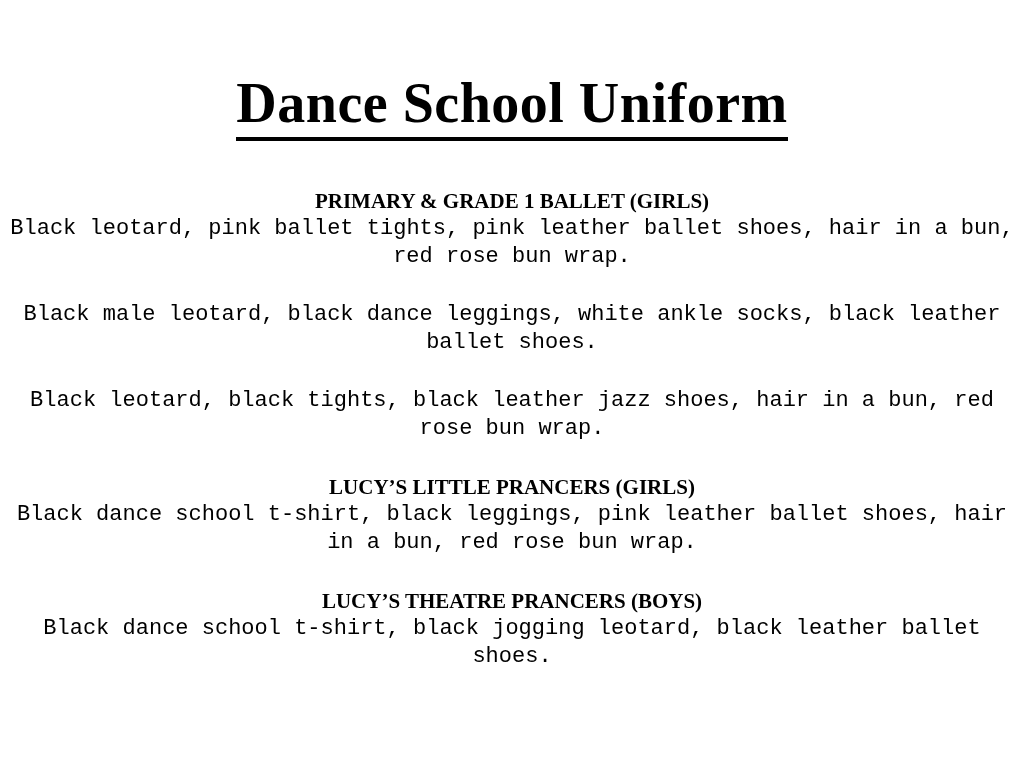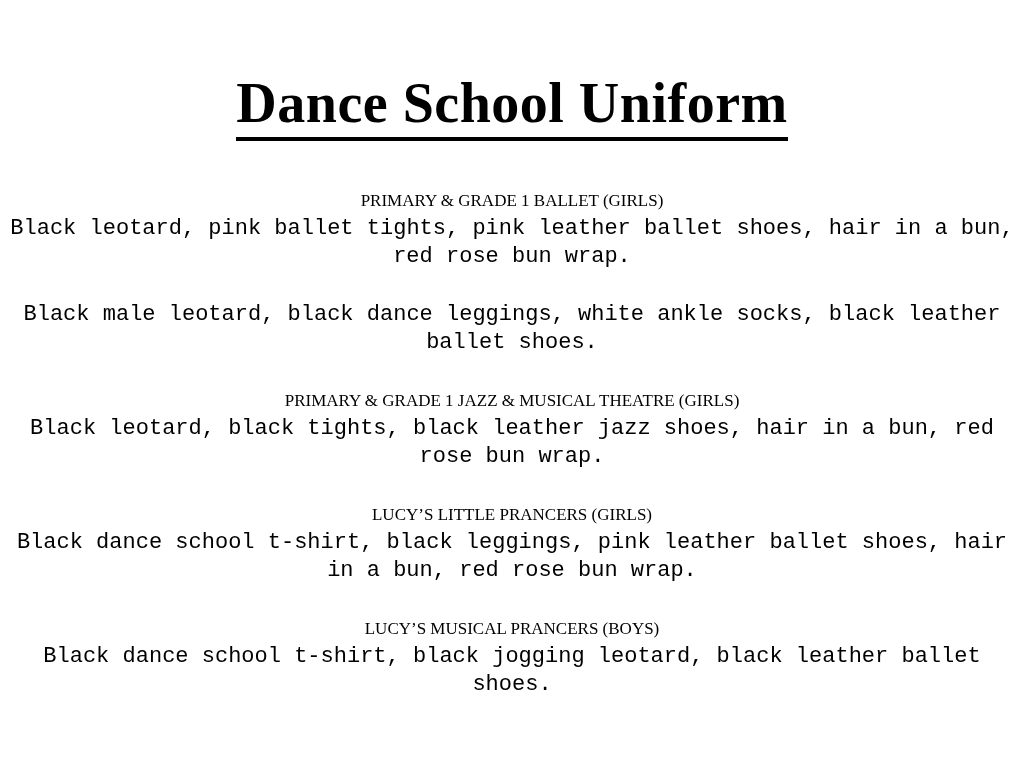--- a/index.html
+++ b/index.html
@@ -29,22 +29,22 @@
     border-bottom: 4px solid #000000;
     padding-bottom: 2px;
   }
   .sections {
     margin-top: 46px;
   }
   .section {
     margin-bottom: 30px;
   }
   .section-heading {
-    font-size: 17px;
-    font-weight: normal;
+    font-size: 21px;
+    font-weight: bold;
     line-height: 28px;
     margin-top: 10px;
   }
   .section-body {
     font-size: 22px;
     line-height: 28px;
     font-family: Liberation Mono, monospace;
   }
 </style>
 </head>
@@ -62,28 +62,27 @@
       <div class="section-heading">PRIMARY &amp; GRADE 1 BALLET (GIRLS)</div>
       <div class="section-body">Black leotard, pink ballet tights, pink leather ballet shoes, hair in a bun, red rose bun wrap.</div>
     </div>
 
     <div class="section">
       <div class="section-body">Black male leotard, black dance leggings, white ankle socks, black leather ballet shoes.</div>
     </div>
 
 
     <div class="section">
-      <div class="section-heading">PRIMARY &amp; GRADE 1 JAZZ &amp; MUSICAL THEATRE (GIRLS)</div>
       <div class="section-body">Black leotard, black tights, black leather jazz shoes, hair in a bun, red rose bun wrap.</div>
     </div>
 
     <div class="section">
       <div class="section-heading">LUCY’S LITTLE PRANCERS (GIRLS)</div>
       <div class="section-body">Black dance school t-shirt, black leggings, pink leather ballet shoes, hair in a bun, red rose bun wrap.</div>
     </div>
 
     <div class="section">
-      <div class="section-heading">LUCY’S MUSICAL PRANCERS (BOYS)</div>
+      <div class="section-heading">LUCY’S THEATRE PRANCERS (BOYS)</div>
       <div class="section-body">Black dance school t-shirt, black jogging leotard, black leather ballet shoes.</div>
     </div>
 
   </div>
 </div>
 
 </body></html>

